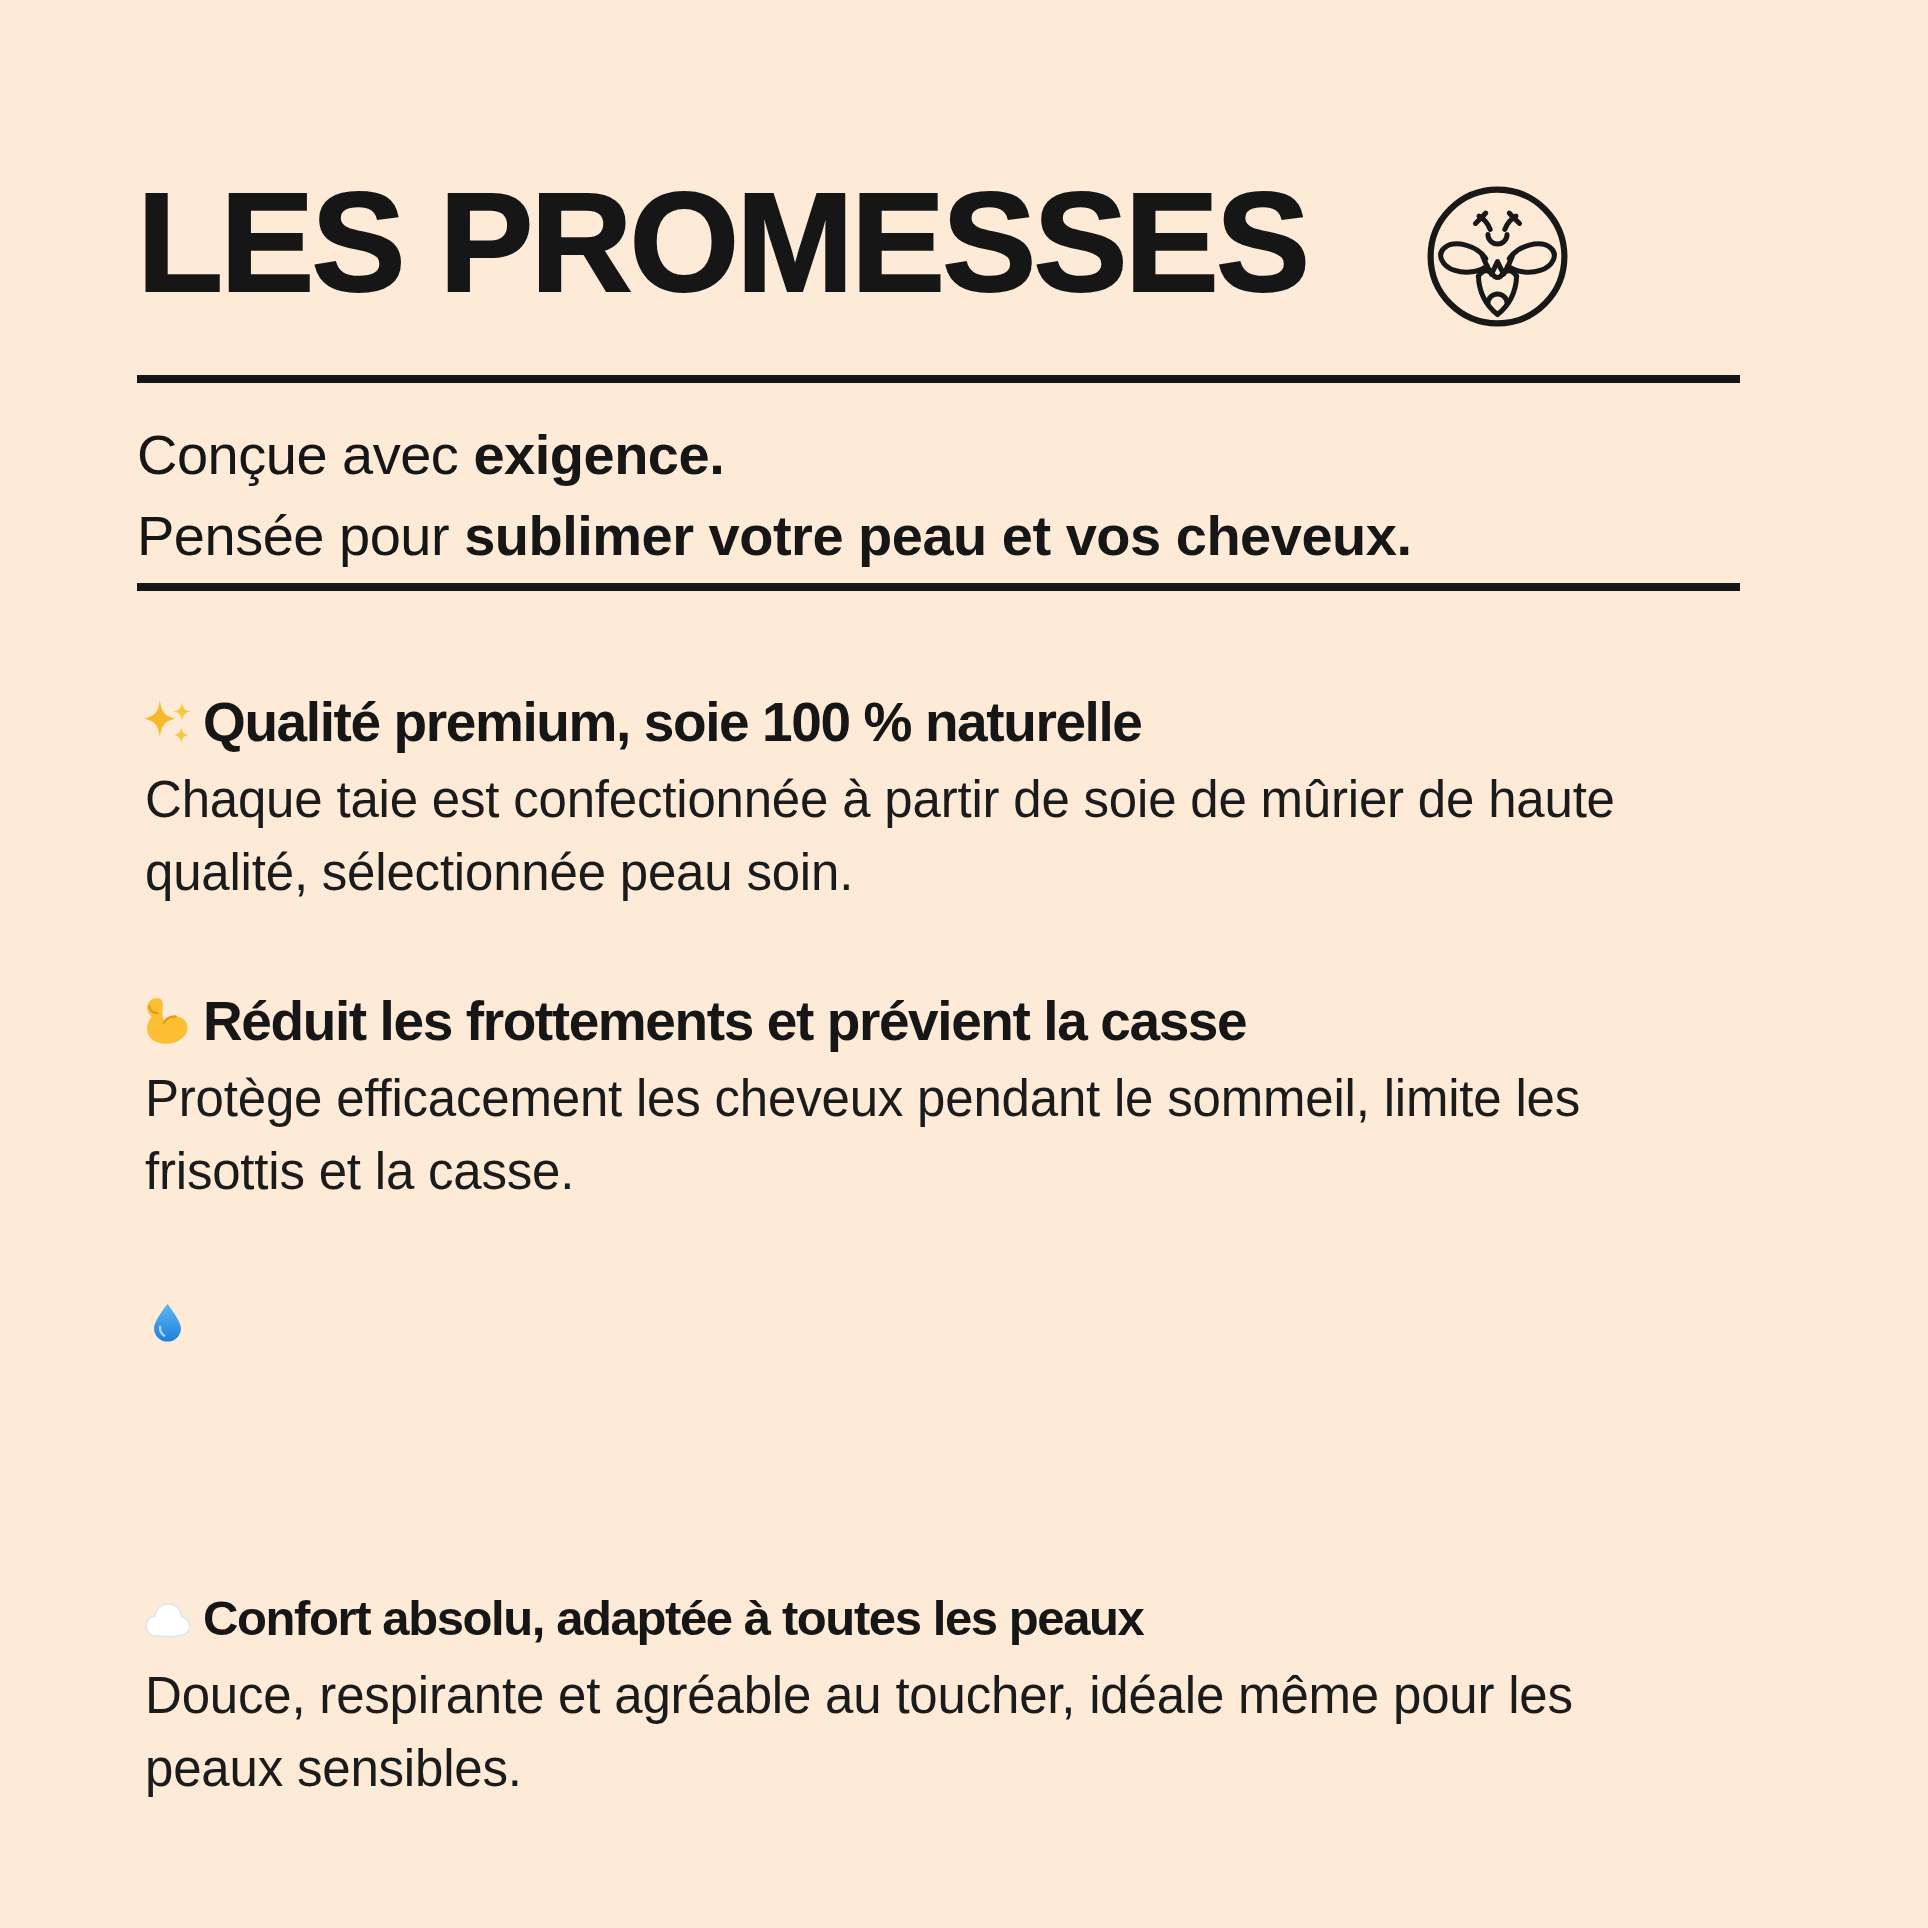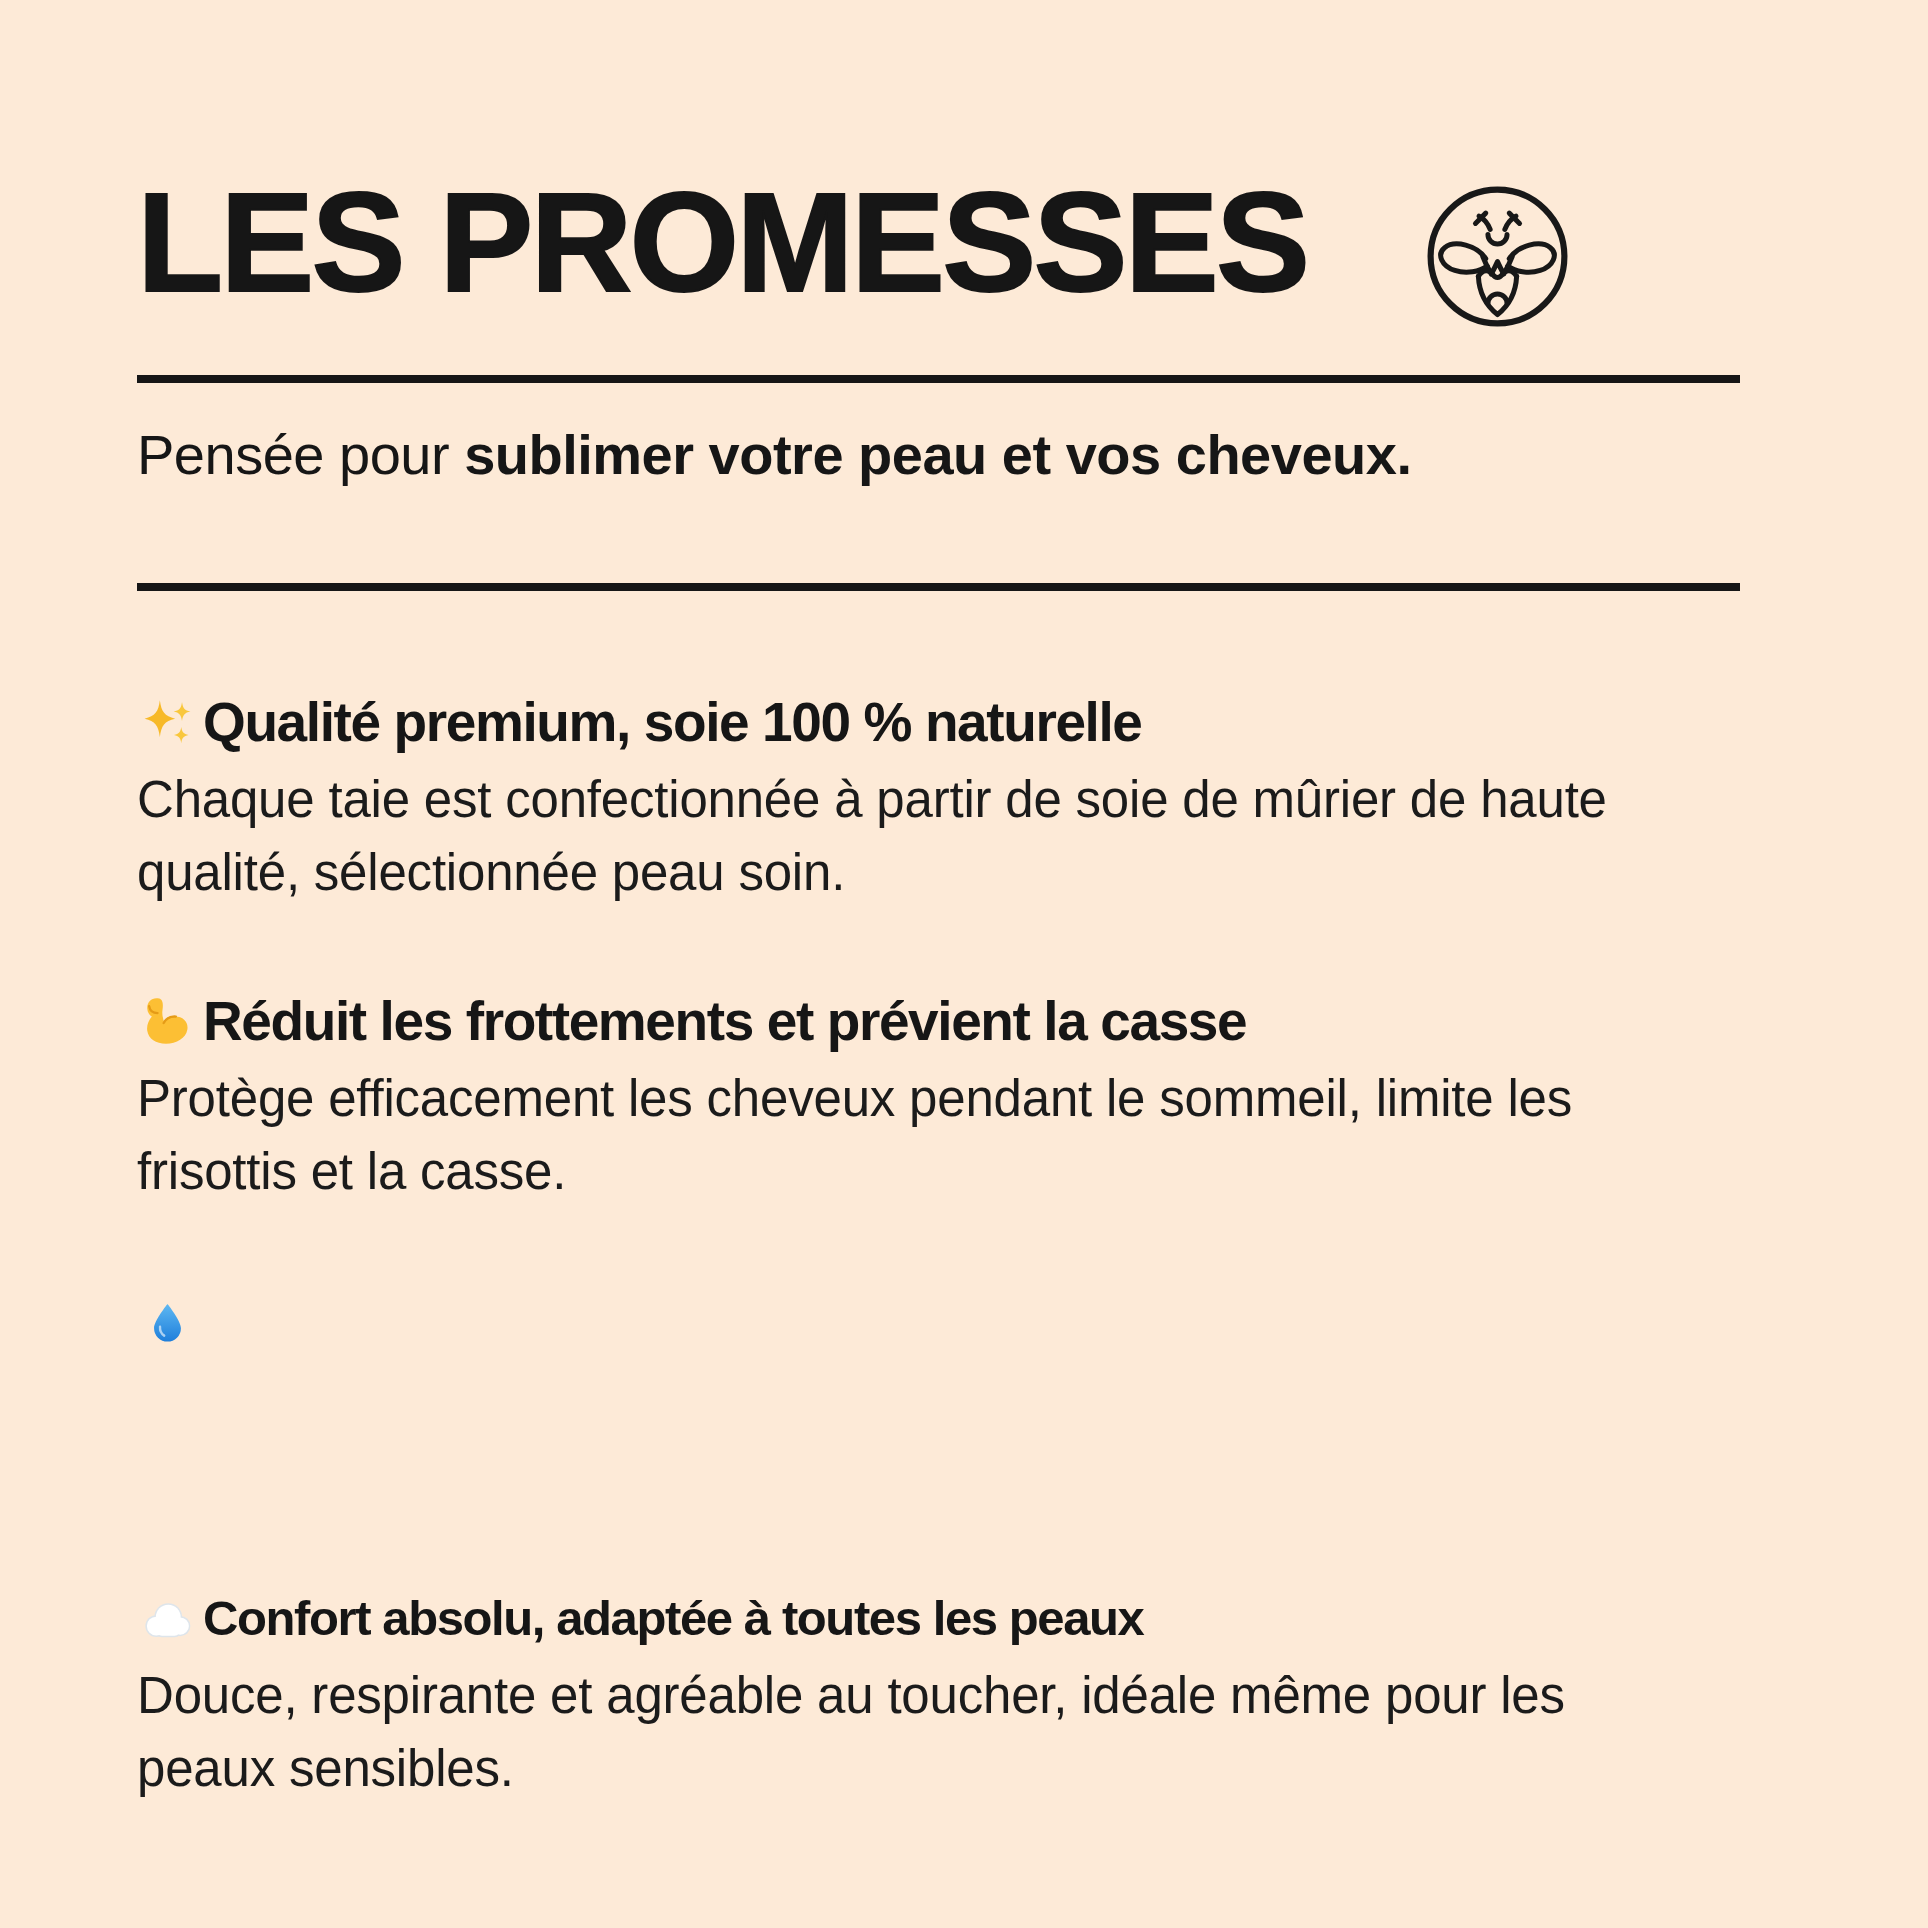--- a/index.html
+++ b/index.html
@@ -26,21 +26,21 @@
   .intro strong { font-weight:bold; }
 
   .sect { position:absolute; left:137px; }
   .s1 { top:692px; } .s2 { top:991px; } .s3 { top:1292px; } .s4 { top:1588px; }
 
   .h { display:flex; align-items:center; gap:6px; height:60px; font-weight:bold; letter-spacing:-1.4px; white-space:nowrap; }
   .s1 .h, .s2 .h { font-size:55px; }
   .s3 .h, .s4 .h { font-size:49px; }
   .ico { width:60px; height:60px; display:flex; align-items:center; justify-content:center; flex:0 0 60px; }
 
-  .b { margin-top:11.3px; font-size:51px; line-height:73px; letter-spacing:-0.2px; color:#1b1b1b; }
+  .b { margin-top:11.3px; font-size:51px; line-height:73px; letter-spacing:-0.2px; color:#1b1b1b;margin-left:8px; }
   .b .bl { display:block; white-space:nowrap; }
 </style>
 </head>
 <body>
 
 <div id="poster">
 
   <h1 class="title">LES PROMESSES</h1>
 
   <span class="logo">
@@ -58,20 +58,21 @@
         <path d="M37,63.5 C37.5,74.5 42.5,83.5 50,89.5 C57.5,83.5 62.5,74.5 63,63.5"></path>
         <path d="M37,63.5 C40,58.5 44.5,58.5 47,62.5 C48.5,64.8 51.5,64.8 53,62.5 C55.5,58.5 60,58.5 63,63.5"></path>
         <path d="M43.5,82 a6.5,6.5 0 0 1 13,0"></path>
       </g>
     </svg>
   </span>
 
   <div class="rule rule-top"></div>
 
   <p class="intro">
+    <span class="introline"><span>Conçue avec </span><strong>exigence.</strong></span>
     <span class="introline"><span>Pensée pour </span><strong>sublimer votre peau et vos cheveux.</strong></span>
   </p>
 
   <div class="rule rule-bottom"></div>
 
   <section class="sect s1">
     <h2 class="h">
       <span class="ico">
         <svg width="55" height="55" viewBox="0 0 72 72">
           <path d="M26,7 C28,22 32,28 46,31 C32,34 28,40 26,55 C24,40 20,34 6,31 C20,28 24,22 26,7 Z" fill="#F7B928"></path>

